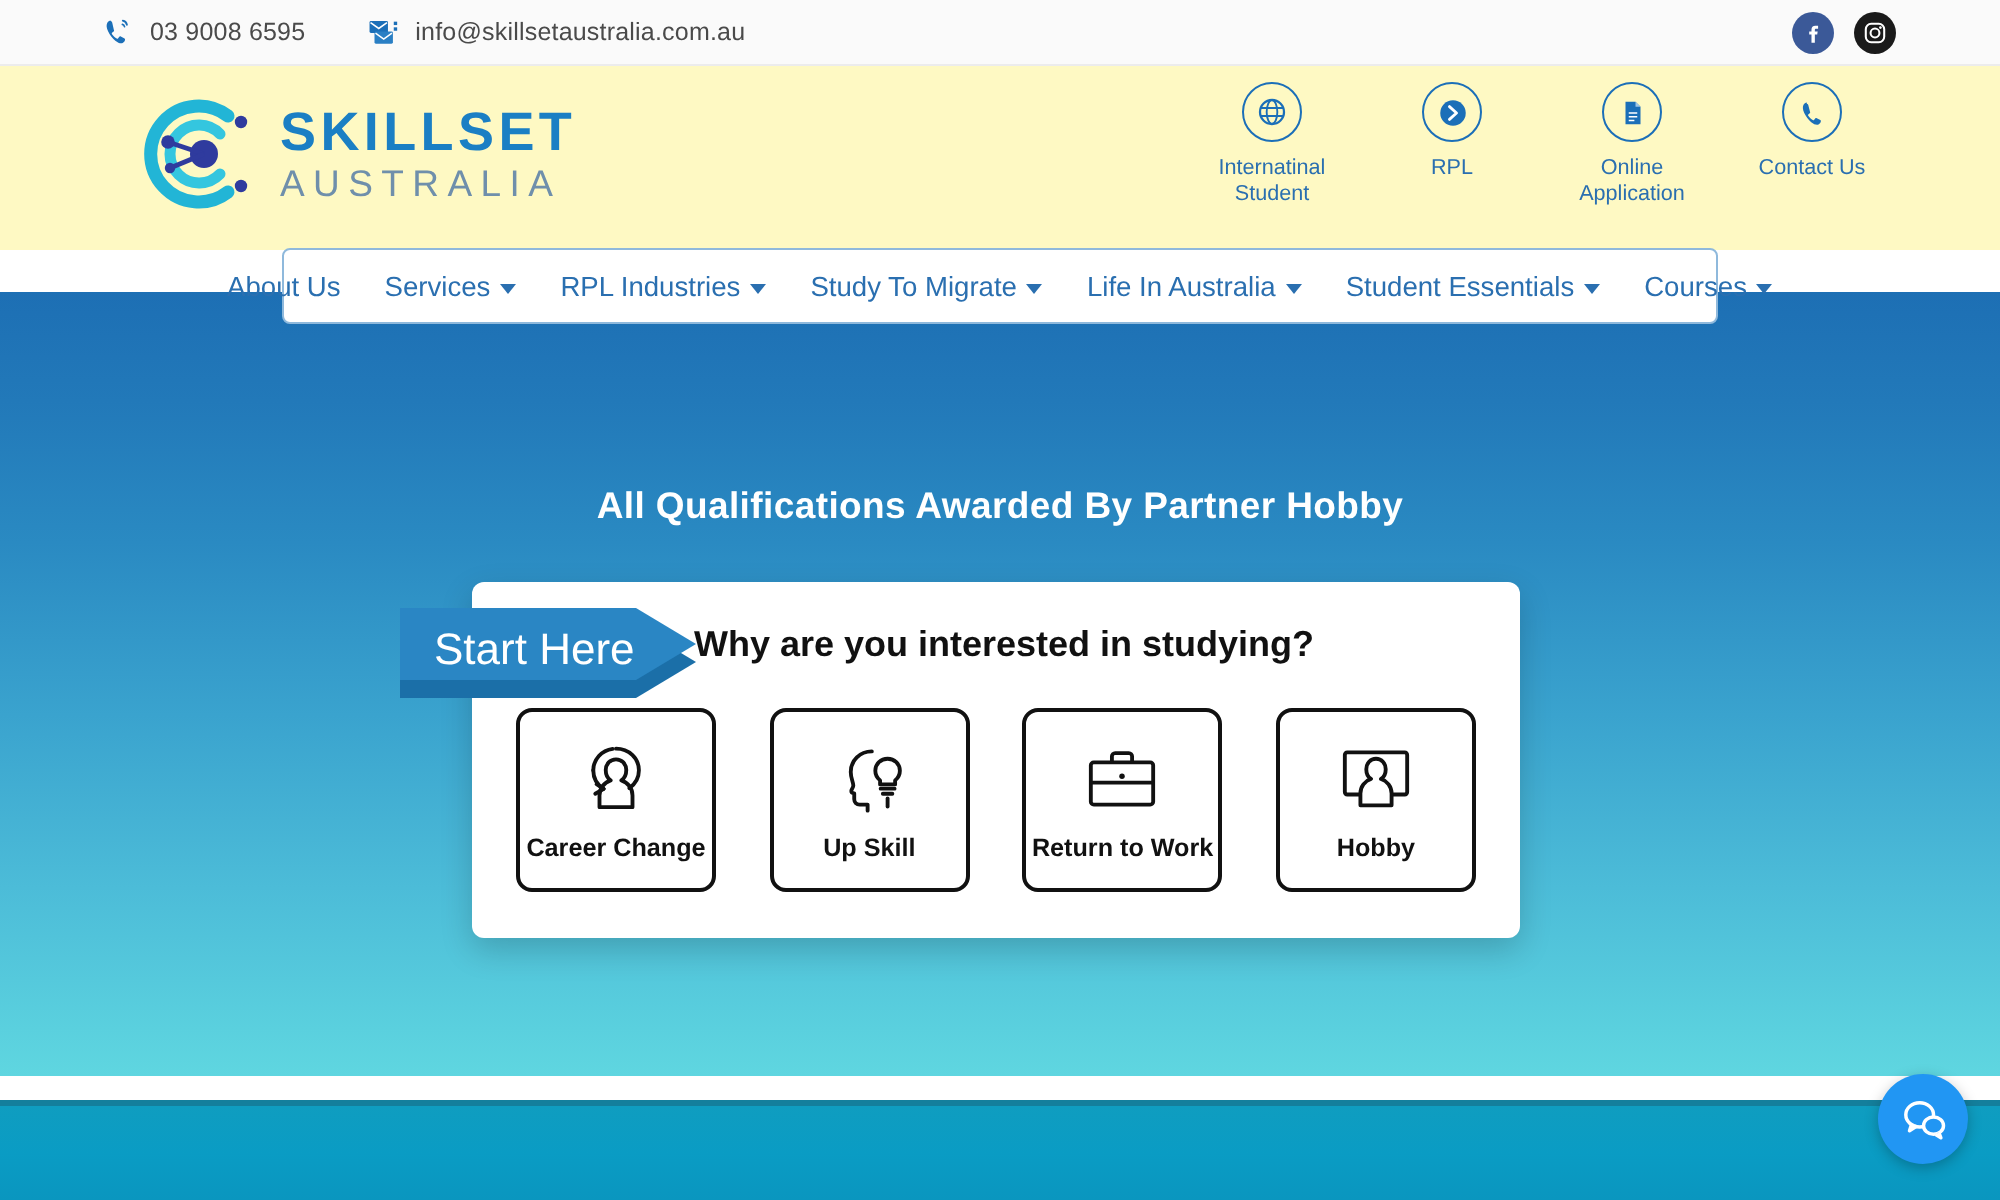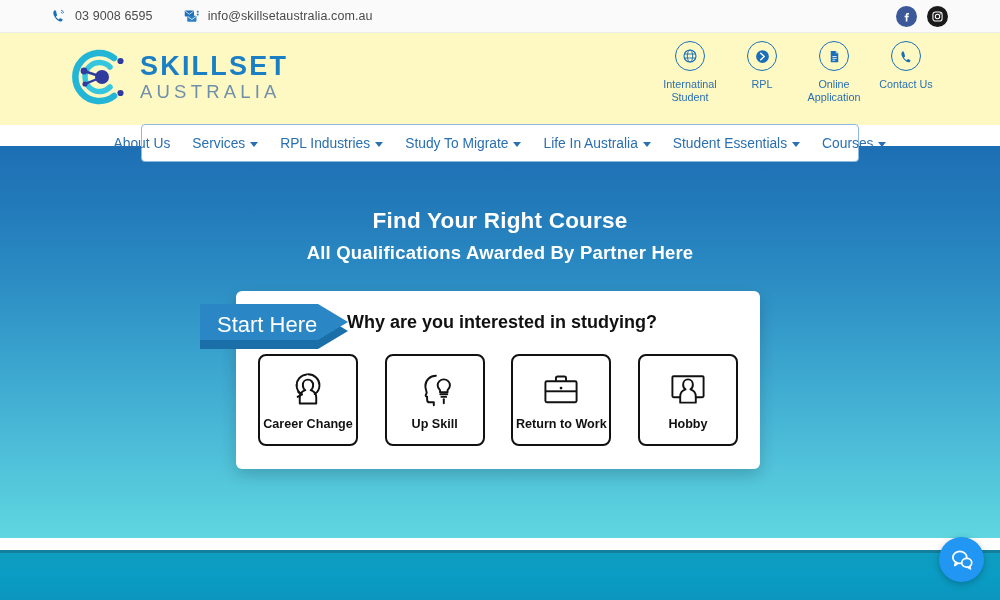--- a/index.html
+++ b/index.html
@@ -43,21 +43,21 @@
   .logo-words { display: flex; flex-direction: column; line-height: 1; margin-left: 4px; }
   .logo-words .l1 {
     font-size: 27px; font-weight: bold; color: #1b7fc4; letter-spacing: 2.2px;
   }
   .logo-words .l2 {
     font-size: 18.5px; color: #6f8fab; letter-spacing: 4.2px; margin-top: 3px;
   }
 
   .header-actions {
     position: absolute; right: 58px; top: 8px;
-    display: flex; align-items: flex-start; 
+    display: flex; align-items: flex-start; gap: 18px;
   }
   .ha {
     display: flex; flex-direction: column; align-items: center; width: 72px;
     text-decoration: none; cursor: pointer;
   }
   .ha-circle {
     width: 30px; height: 30px; border-radius: 50%;
     border: 1.6px solid #1b6fb8;
     display: flex; align-items: center; justify-content: center;
     margin-bottom: 7px;
@@ -321,22 +321,21 @@
       <div class="nav-item">
         <span>Courses</span>
         <i class="caret"></i>
       </div>
 
     </div>
   </div>
 
   <div class="hero">
 
-    <div class="hero-h1">Find Your Right Course</div>
-    <div class="hero-h2">All Qualifications Awarded By Partner Here</div>
+    <div class="hero-h2">All Qualifications Awarded By Partner Hobby</div>
 
     <div class="quizcard">
 
       <svg class="ribbon" viewBox="0 0 158 45">
         <path d="M0 38 L0 45 L118 45 L148 27 L118 9 L0 9 Z" fill="#1b6fa8"></path>
         <path d="M0 0 L118 0 L148 18 L118 36 L0 36 Z" fill="#2a86c4"></path>
       </svg>
       <div class="ribbon-label">Start Here</div>
 
       <div class="quiz-q">Why are you interested in studying?</div>

